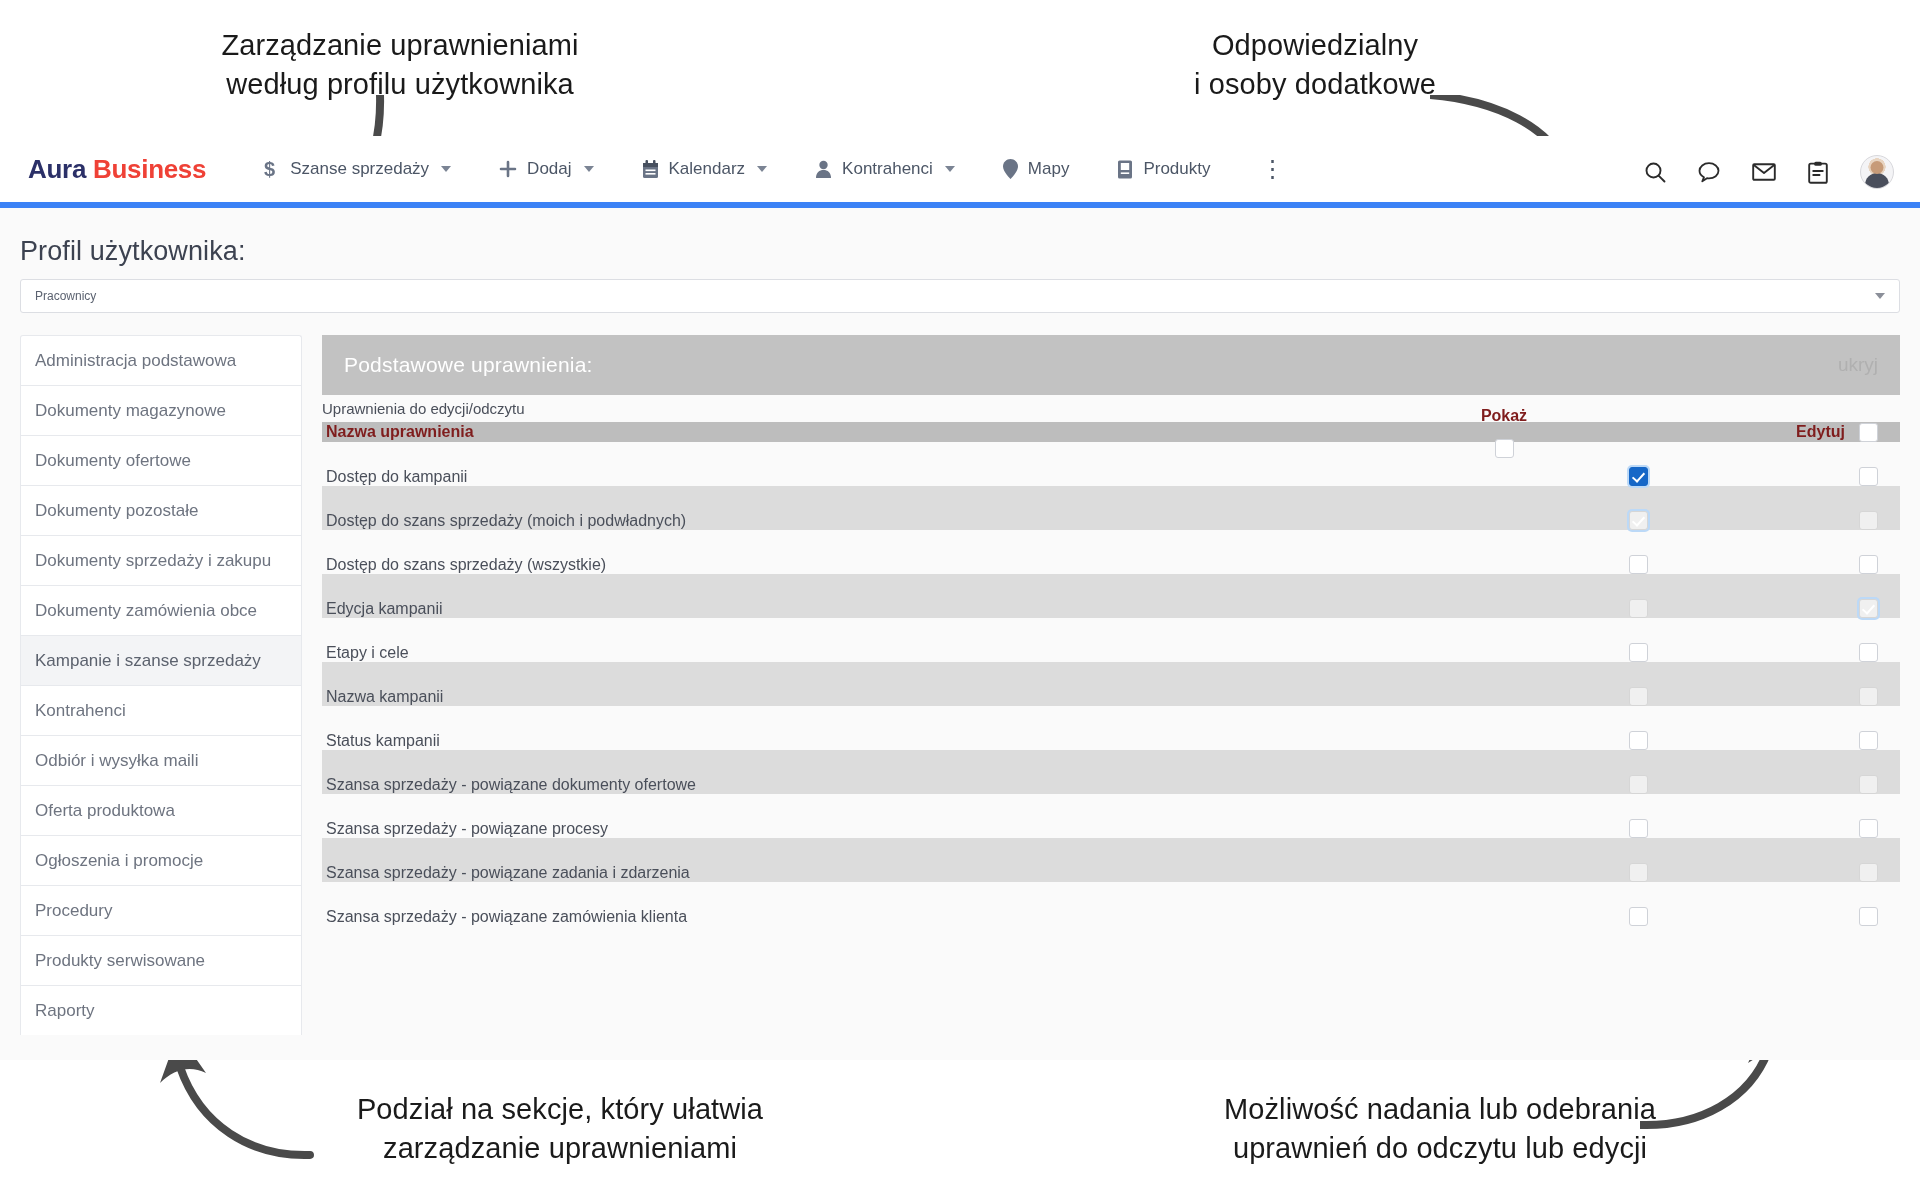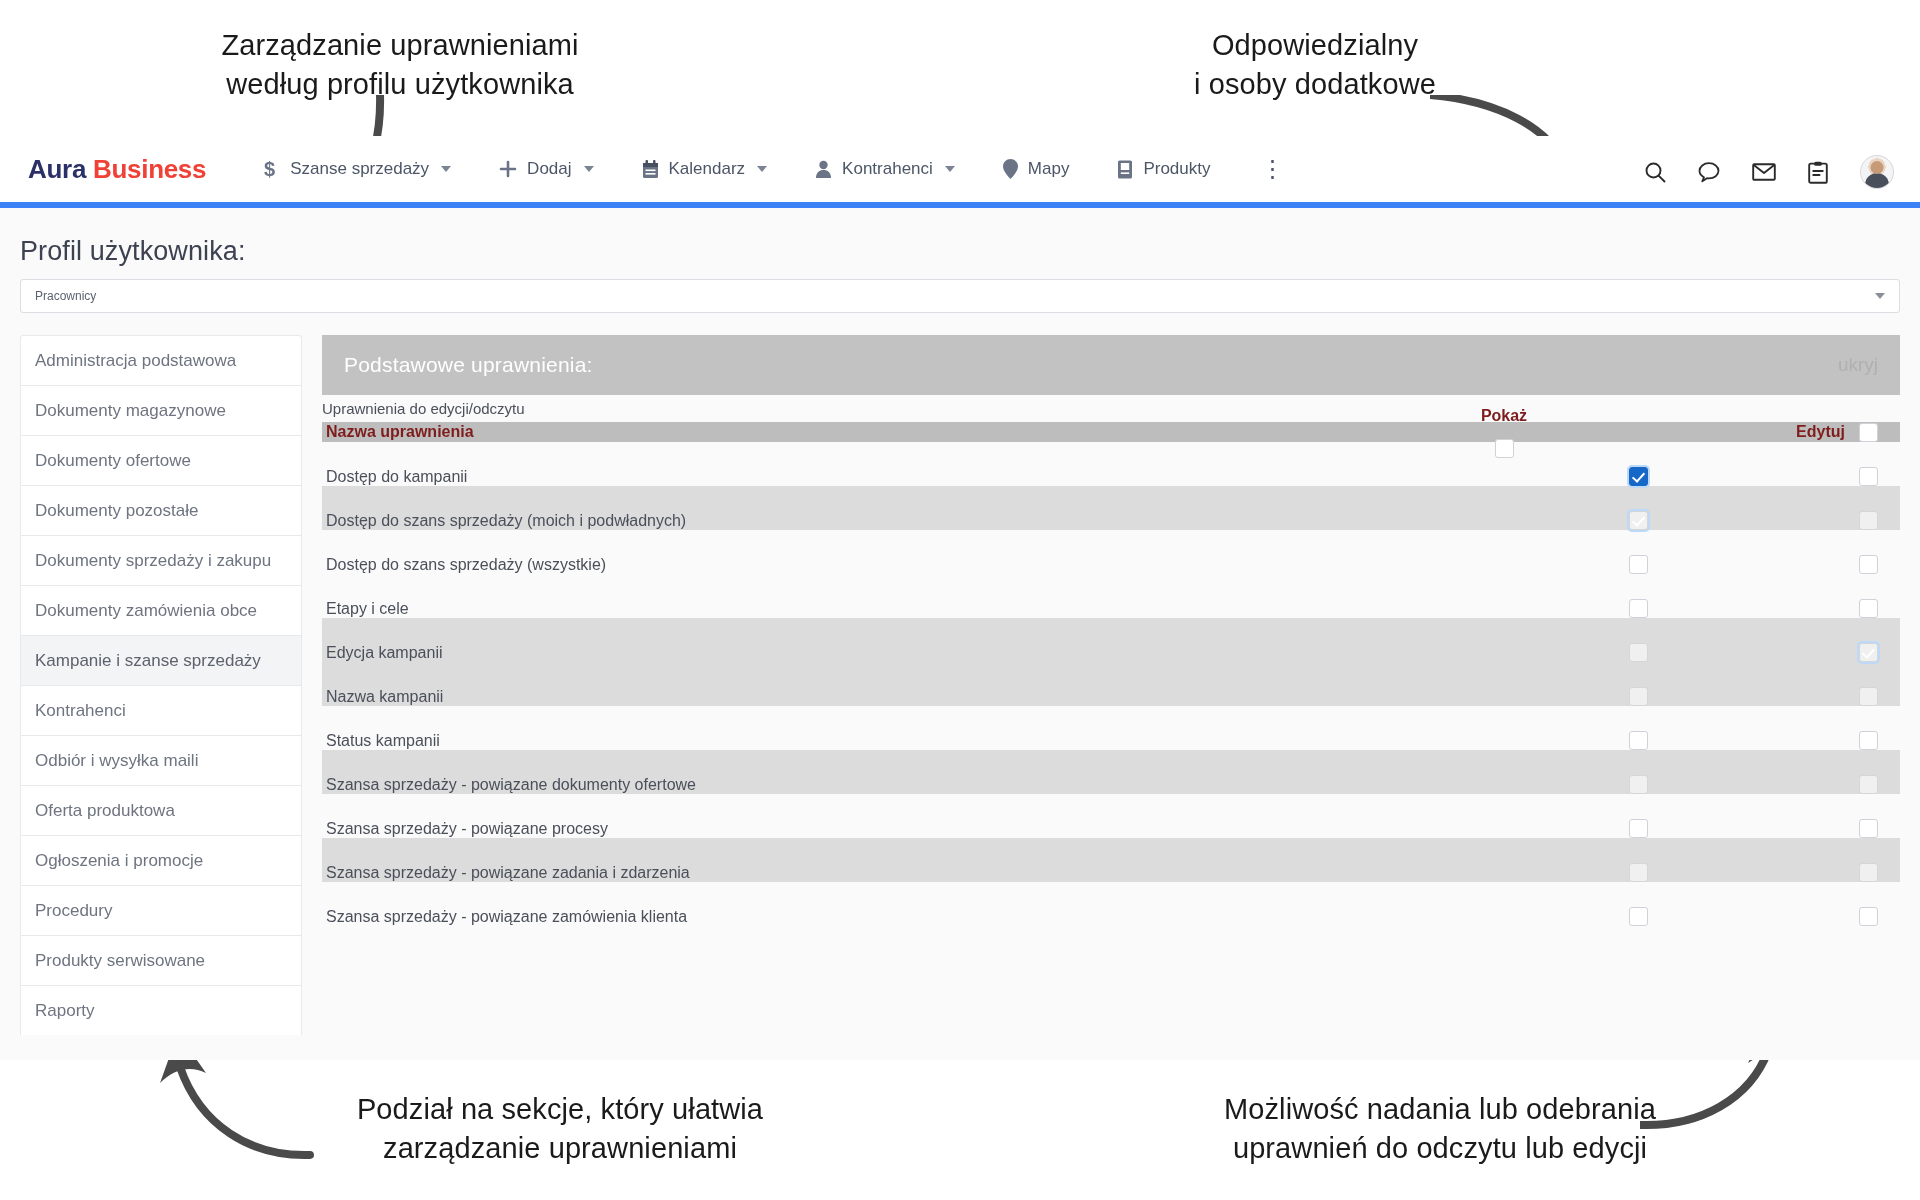--- a/index.html
+++ b/index.html
@@ -488,36 +488,36 @@
               </div>
               <div class="trow odd">
                 <div class="cell-name">Dostęp do szans sprzedaży (wszystkie)</div>
                 <div class="cell-cb show">
                   <span class="cb"></span>
                 </div>
                 <div class="cell-cb edit">
                   <span class="cb"></span>
                 </div>
               </div>
+              <div class="trow even">
+                <div class="cell-name">Edycja kampanii</div>
+                <div class="cell-cb show">
+                  <span class="cb"></span>
+                </div>
+                <div class="cell-cb edit">
+                  <span class="cb checked"></span>
+                </div>
+              </div>
               <div class="trow odd">
                 <div class="cell-name">Etapy i cele</div>
                 <div class="cell-cb show">
                   <span class="cb"></span>
                 </div>
                 <div class="cell-cb edit">
                   <span class="cb"></span>
-                </div>
-              </div>
-              <div class="trow even">
-                <div class="cell-name">Edycja kampanii</div>
-                <div class="cell-cb show">
-                  <span class="cb"></span>
-                </div>
-                <div class="cell-cb edit">
-                  <span class="cb checked"></span>
                 </div>
               </div>
               <div class="trow even">
                 <div class="cell-name">Nazwa kampanii</div>
                 <div class="cell-cb show">
                   <span class="cb"></span>
                 </div>
                 <div class="cell-cb edit">
                   <span class="cb"></span>
                 </div>

